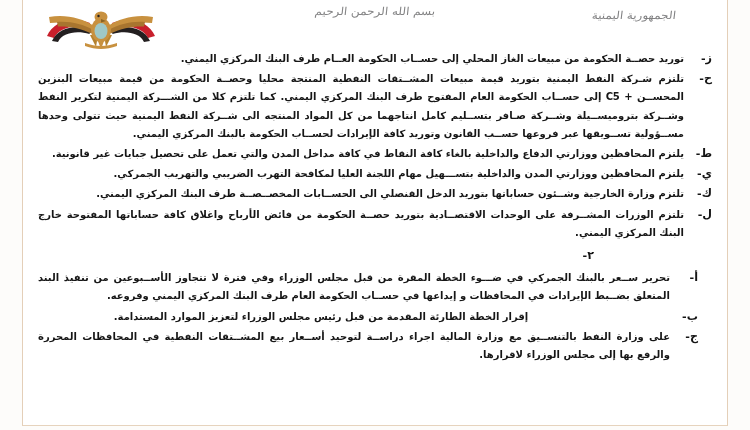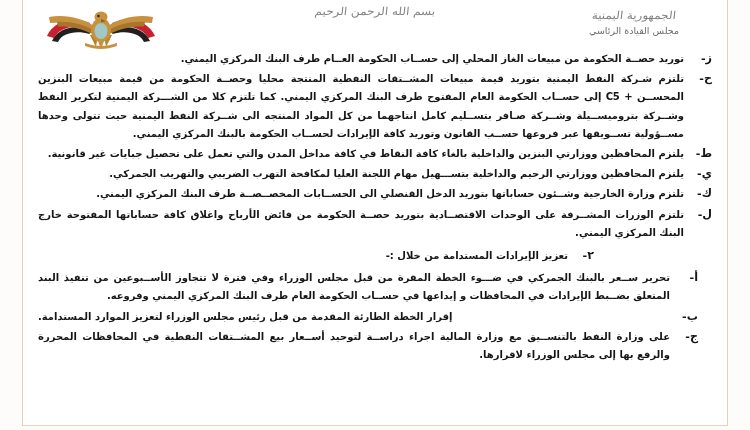--- a/index.html
+++ b/index.html
@@ -145,21 +145,21 @@
   }
 
   .item.indented {
     padding-right: 14px;
   }
 
   .sub-short {
     padding-right: 14px;
   }
   .sub-short .text {
-    text-align: left;
+    text-align: center;
     padding-right: 66px;
   }
 </style>
 </head>
 <body>
 
 <div class="page">
 
   <div class="frame"></div>
 
@@ -191,60 +191,58 @@
         <path d="M118 26 L128 30 L118 33 Z" fill="#8a6322"></path>
 
         <path d="M86 74 C108 82 128 82 150 74 L150 80 C128 88 108 88 86 80 Z" fill="#c8913f"></path>
       </svg>
     </div>
 
     <div class="basmala">بسم الله الرحمن الرحيم</div>
 
     <div class="org-block">
       <div class="org-name">الجمهورية اليمنية</div>
-      <div class="org-sub">مجلس القيادة الرئاسي</div>
     </div>
 
   </div>
 
   <div class="body">
 
     <div class="item">
       <div class="marker">ز-</div>
       <div class="text">توريد حصــة الحكومة من مبيعات الغاز المحلي إلى حســاب الحكومة العــام طرف البنك المركزي اليمني.</div>
     </div>
 
     <div class="item">
       <div class="marker">ح-</div>
       <div class="text">تلتزم شـركة النفط اليمنية بتوريد قيمة مبيعات المشــتقات النفطية المنتجة محليا وحصــة الحكومة من قيمة مبيعات البنزين المحســن + C5 إلى حســاب الحكومة العام المفتوح طرف البنك المركزي اليمني. كما تلتزم كلا من الشـــركة اليمنية لتكرير النفط وشــركة بتروميســيلة وشــركة صـافر بتســليم كامل انتاجهما من كل المواد المنتجه الى شــركة النفط اليمنية حيث تتولى وحدها مســؤولية تســويقها عبر فروعها حســب القانون وتوريد كافة الإيرادات لحســاب الحكومة بالبنك المركزي اليمني.</div>
     </div>
 
     <div class="item">
       <div class="marker">ط-</div>
-      <div class="text">يلتزم المحافظين ووزارتي البنزين والداخلية بالغاء كافة النقاط في كافة مداخل المدن والتي تعمل على تحصيل جبايات غير قانونية.</div>
+      <div class="text">يلتزم المحافظين ووزارتي الدفاع والداخلية بالغاء كافة النقاط في كافة مداخل المدن والتي تعمل على تحصيل جبايات غير قانونية.</div>
     </div>
 
     <div class="item">
       <div class="marker">ي-</div>
-      <div class="text">يلتزم المحافظين ووزارتي الرحيم والداخلية بتســـهيل مهام اللجنة العليا لمكافحة التهرب الضريبي والتهريب الجمركي.</div>
+      <div class="text">يلتزم المحافظين ووزارتي المدن والداخلية بتســـهيل مهام اللجنة العليا لمكافحة التهرب الضريبي والتهريب الجمركي.</div>
     </div>
 
     <div class="item">
       <div class="marker">ك-</div>
       <div class="text">تلتزم وزارة الخارجية وشــئون حساباتها بتوريد الدخل القنصلي الى الحســابات المخصــصــة طرف البنك المركزي اليمني.</div>
     </div>
 
     <div class="item">
       <div class="marker">ل-</div>
       <div class="text">تلتزم الوزرات المشــرفة على الوحدات الاقتصــادية بتوريد حصــة الحكومة من فائض الأرباح واغلاق كافة حساباتها المفتوحة خارج البنك المركزي اليمني.</div>
     </div>
 
     <div class="section-head">
       <div class="marker">٢-</div>
-      <div class="text">تعزيز الإيرادات المستدامة من خلال :-</div>
     </div>
 
     <div class="item indented">
       <div class="marker">أ-</div>
       <div class="text">تحرير ســعر بالبنك الجمركي في ضـــوء الخطة المقرة من قبل مجلس الوزراء وفي فترة لا تتجاوز الأســبوعين من تنفيذ البند المتعلق بضــبط الإيرادات في المحافظات و إيداعها في حســاب الحكومة العام طرف البنك المركزي اليمني وفروعه.</div>
     </div>
 
     <div class="item indented sub-short">
       <div class="marker">ب-</div>
       <div class="text">إقرار الخطة الطارئة المقدمة من قبل رئيس مجلس الوزراء لتعزيز الموارد المستدامة.</div>

